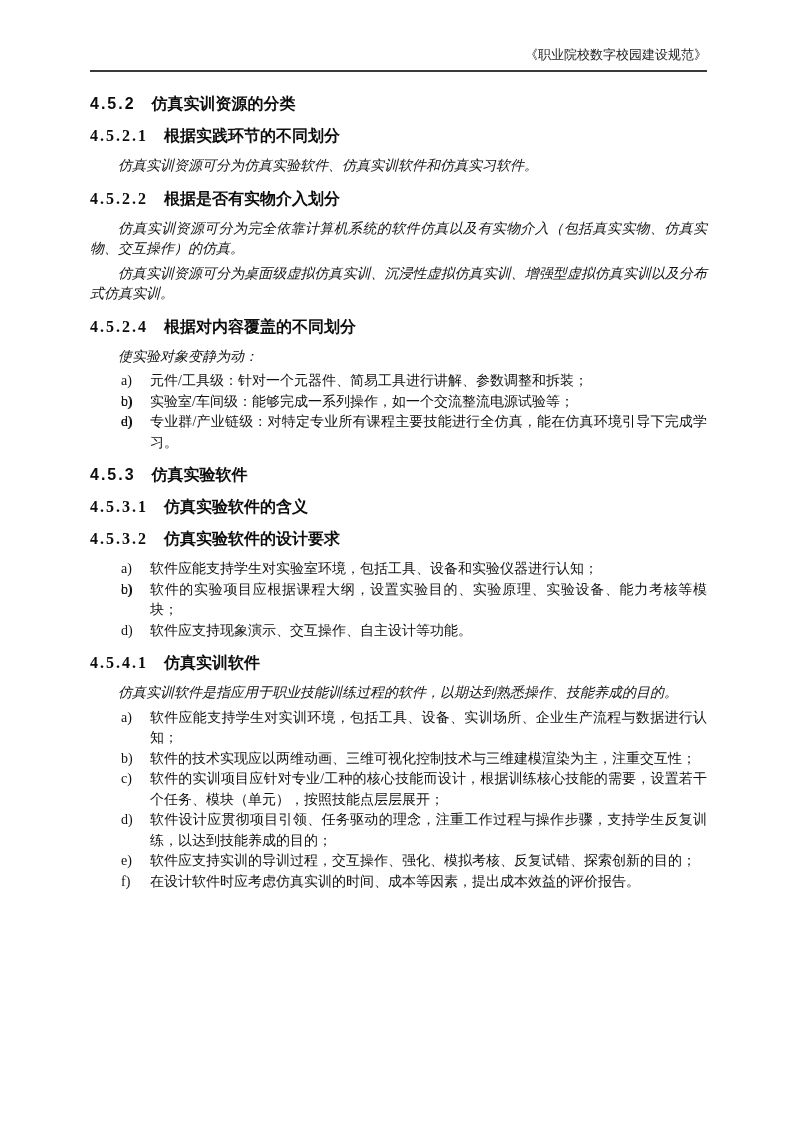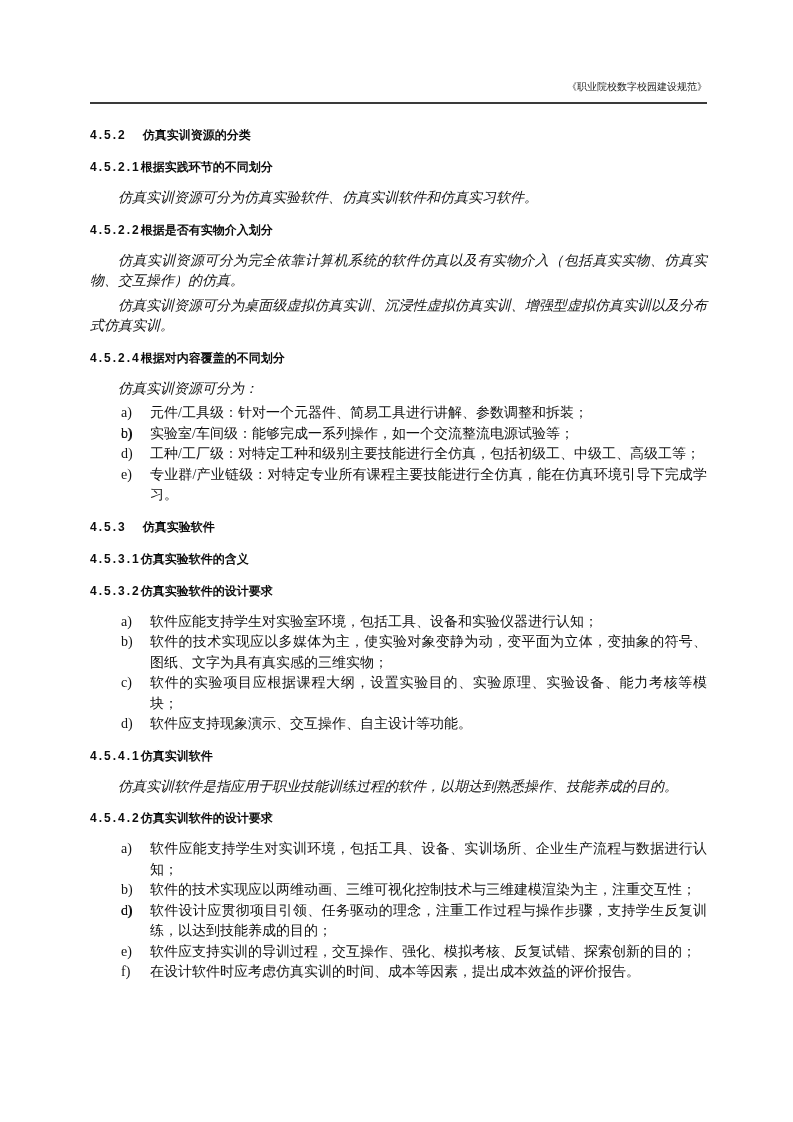--- a/index.html
+++ b/index.html
@@ -12,39 +12,38 @@
     box-sizing: border-box;
     padding: 46px 86px 0 90px;
     overflow: hidden;
     color: #111111;
     font-family: "Liberation Serif", "DejaVu Serif", serif;
     font-size: 14px;
     line-height: 20.5px;
   }
   .header {
     text-align: right;
-    font-size: 10px;
+    font-size: 13px;
     line-height: 17px;
     padding-bottom: 7px;
     border-bottom: 2.5px solid #3a3a3a;
     color: #222222;
-    margin-top: 32px;
   }
   .content { padding-top: 10px; }
   .h2, .h3 {
     font-family: "Liberation Sans", "DejaVu Sans", sans-serif;
     font-weight: bold;
-    font-size: 12px;
+    font-size: 16px;
     line-height: 21px;
     margin: 11px 0 10px 0;
     color: #0d0d0d;
   }
   .hnum { letter-spacing: 2px; }
   .h2 .hnum { margin-right: 16px; }
-  .h3 .hnum { margin-right: 0; }
+  .h3 .hnum { margin-right: 16px; font-family: Liberation Serif, serif; }
   .para {
     margin: 4px 0;
     text-indent: 2em;
     text-align: justify;
     font-style: italic;
   }
   .li {
     position: relative;
     padding-left: 60px;
     text-align: justify;
@@ -74,49 +73,48 @@
 
     <div class="h3"><span class="hnum">4.5.2.2</span><span>根据是否有实物介入划分</span></div>
 
     <p class="para">仿真实训资源可分为完全依靠计算机系统的软件仿真以及有实物介入（包括真实实物、仿真实物、交互操作）的仿真。</p>
 
 
     <p class="para">仿真实训资源可分为桌面级虚拟仿真实训、沉浸性虚拟仿真实训、增强型虚拟仿真实训以及分布式仿真实训。</p>
 
     <div class="h3"><span class="hnum">4.5.2.4</span><span>根据对内容覆盖的不同划分</span></div>
 
-    <p class="para">仿真实训资源可分为：</p>
+    <p class="para">使实验对象变静为动：</p>
 
     <div class="li"><span class="marker">a)</span><span>元件/工具级：针对一个元器件、简易工具进行讲解、参数调整和拆装；</span></div>
     <div class="li"><span class="marker">b)</span></div>
     <div class="li"><span class="marker">c)</span><span>实验室/车间级：能够完成一系列操作，如一个交流整流电源试验等；</span></div>
-    <div class="li"><span class="marker">d)</span><span>工种/工厂级：对特定工种和级别主要技能进行全仿真，包括初级工、中级工、高级工等；</span></div>
+    <div class="li"><span class="marker">d)</span></div>
     <div class="li"><span class="marker">e)</span><span>专业群/产业链级：对特定专业所有课程主要技能进行全仿真，能在仿真环境引导下完成学习。</span></div>
 
     <div class="h2"><span class="hnum">4.5.3</span><span>仿真实验软件</span></div>
 
     <div class="h3"><span class="hnum">4.5.3.1</span><span>仿真实验软件的含义</span></div>
 
 
     <div class="h3"><span class="hnum">4.5.3.2</span><span>仿真实验软件的设计要求</span></div>
 
     <div class="li"><span class="marker">a)</span><span>软件应能支持学生对实验室环境，包括工具、设备和实验仪器进行认知；</span></div>
-    <div class="li"><span class="marker">b)</span><span>软件的技术实现应以多媒体为主，使实验对象变静为动，变平面为立体，变抽象的符号、图纸、文字为具有真实感的三维实物；</span></div>
+    <div class="li"><span class="marker">b)</span></div>
     <div class="li"><span class="marker">c)</span><span>软件的实验项目应根据课程大纲，设置实验目的、实验原理、实验设备、能力考核等模块；</span></div>
     <div class="li"><span class="marker">d)</span><span>软件应支持现象演示、交互操作、自主设计等功能。</span></div>
 
 
     <div class="h3"><span class="hnum">4.5.4.1</span><span>仿真实训软件</span></div>
 
     <p class="para">仿真实训软件是指应用于职业技能训练过程的软件，以期达到熟悉操作、技能养成的目的。</p>
 
-    <div class="h3"><span class="hnum">4.5.4.2</span><span>仿真实训软件的设计要求</span></div>
 
     <div class="li"><span class="marker">a)</span><span>软件应能支持学生对实训环境，包括工具、设备、实训场所、企业生产流程与数据进行认知；</span></div>
     <div class="li"><span class="marker">b)</span><span>软件的技术实现应以两维动画、三维可视化控制技术与三维建模渲染为主，注重交互性；</span></div>
-    <div class="li"><span class="marker">c)</span></div>
+    <div class="li"><span class="marker">c)</span><span>软件的实训项目应针对专业/工种的核心技能而设计，根据训练核心技能的需要，设置若干个任务、模块（单元），按照技能点层层展开；</span></div>
     <div class="li"><span class="marker">d)</span><span>软件设计应贯彻项目引领、任务驱动的理念，注重工作过程与操作步骤，支持学生反复训练，以达到技能养成的目的；</span></div>
     <div class="li"><span class="marker">e)</span><span>软件应支持实训的导训过程，交互操作、强化、模拟考核、反复试错、探索创新的目的；</span></div>
     <div class="li"><span class="marker">f)</span><span>在设计软件时应考虑仿真实训的时间、成本等因素，提出成本效益的评价报告。</span></div>
 
   </div>
 
 </div>
 
 </body></html>

